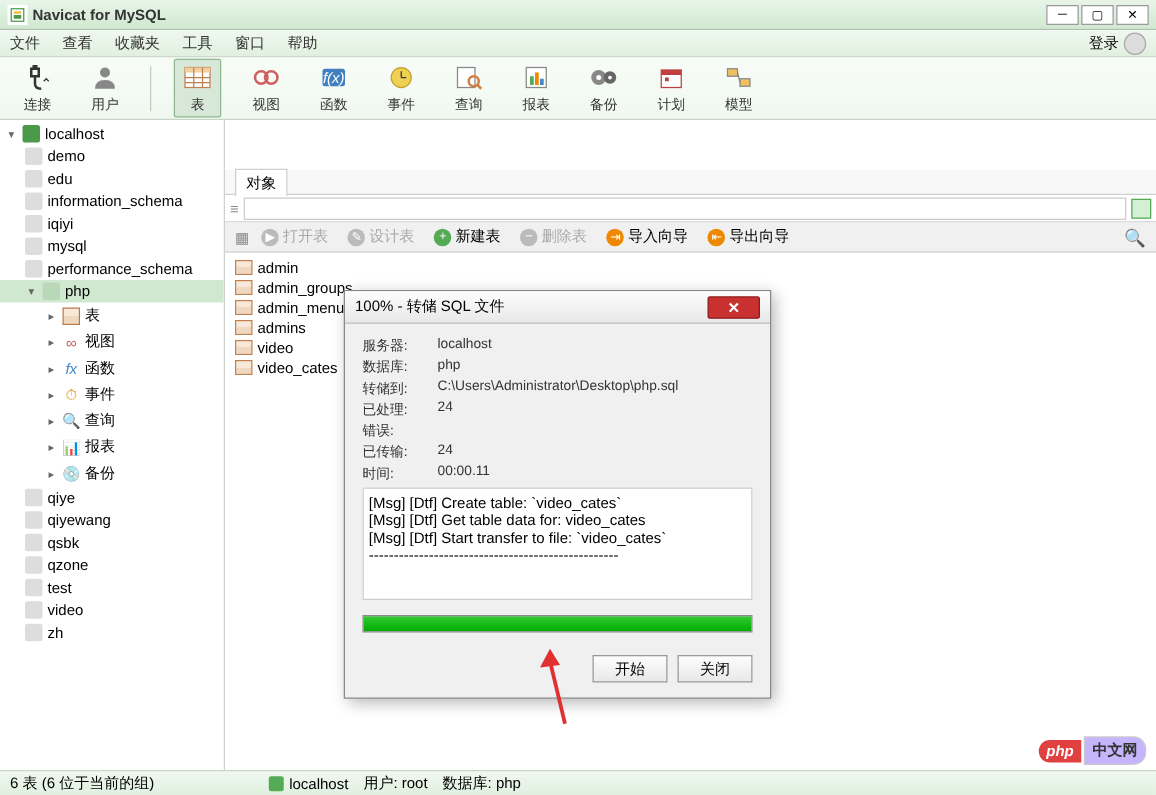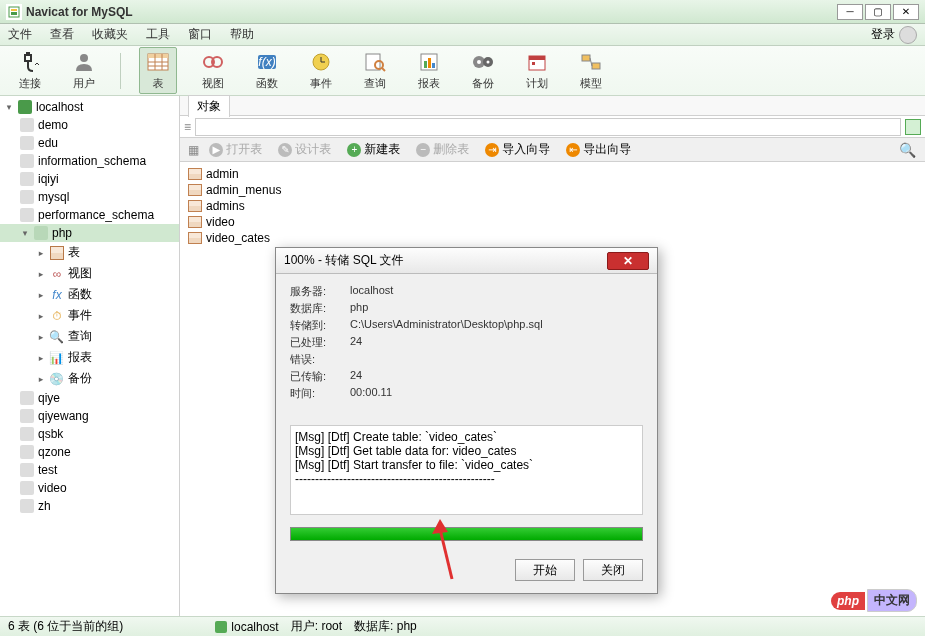--- a/index.html
+++ b/index.html
@@ -36,21 +36,21 @@
     .tree-indent-1 { padding-left: 20px; }
     .tree-indent-2 { padding-left: 36px; }
     .tree-icon { width: 14px; height: 14px; display: inline-flex; align-items: center; justify-content: center; flex-shrink: 0; }
     .tree-icon.db { background: #b8d8b8; border-radius: 2px; }
     .tree-icon.db-grey { background: #ddd; border-radius: 2px; }
     .tree-icon.table { border: 1px solid #b87848; background: linear-gradient(#f8e8d8 50%, #f0d8c0 50%); }
     .tree-icon.conn { background: #4a9a4a; border-radius: 2px; }
     .expander { width: 10px; font-size: 9px; color: #666; display: inline-block; text-align: center; }
 
     .content { flex: 1; background: #fff; display: flex; flex-direction: column; }
-    .tab-bar { height: 20px; background: #f8f8f8; border-bottom: 1px solid #d0d0d0; display: flex; align-items: center; padding: 0 8px; }
+    .tab-bar { height: 20px; background: #f8f8f8; border-bottom: 1px solid #d0d0d0; display: flex; align-items: center; padding: 0 8px; margin-top: 40px; }
     .tab { padding: 2px 8px; background: #fff; border: 1px solid #d0d0d0; border-bottom: none; }
     .addr-bar { height: 22px; border-bottom: 1px solid #d0d0d0; display: flex; align-items: center; padding: 0 4px; }
     .addr-input { flex: 1; height: 18px; border: 1px solid #ccc; margin: 0 4px; }
     .sub-toolbar { height: 24px; background: #f0f0f0; border-bottom: 1px solid #d0d0d0; display: flex; align-items: center; padding: 0 8px; gap: 4px; }
     .sub-btn { display: flex; align-items: center; gap: 3px; padding: 2px 6px; cursor: pointer; }
     .sub-btn .ico { width: 14px; height: 14px; border-radius: 50%; display: inline-flex; align-items: center; justify-content: center; font-size: 10px; color: #fff; }
     .sub-btn .ico.grey { background: #bbb; }
     .sub-btn .ico.green { background: #5a5; }
     .sub-btn .ico.orange { background: #e80; }
     .sub-btn.disabled { color: #aaa; }
@@ -59,26 +59,26 @@
     .table-list { padding: 4px; }
     .table-item { display: flex; align-items: center; gap: 4px; padding: 1px 4px; cursor: pointer; }
     .table-item .tico { width: 14px; height: 12px; border: 1px solid #c08050; background: linear-gradient(#f8e8d8 50%, #f0d8c0 50%); }
 
     
     .statusbar { height: 20px; background: linear-gradient(to bottom, #f0f8f0, #e0f0e0); border-top: 1px solid #c8d8c8; display: flex; align-items: center; padding: 0 8px; gap: 12px; position: absolute; bottom: 0; left: 0; right: 0; }
     .status-seg { display: flex; align-items: center; gap: 4px; }
     .status-ico { width: 12px; height: 12px; background: #5a5; border-radius: 2px; }
 
     
-    .dialog { position: absolute; left: 275px; top: 247px; width: 383px; background: #f0f0f0; border: 1px solid #888; box-shadow: 3px 3px 12px rgba(0,0,0,0.3); }
+    .dialog { position: absolute; left: 275px; top: 232px; width: 342px; background: #f0f0f0; border: 1px solid #888; box-shadow: 3px 3px 12px rgba(0,0,0,0.3); }
     .dlg-title { height: 26px; background: linear-gradient(to bottom, #fdfdfd, #e8e8e8); border-bottom: 1px solid #bbb; display: flex; align-items: center; padding: 0 8px; }
     .dlg-title .txt { flex: 1; }
     .dlg-close { width: 42px; height: 18px; background: #c93030; border: 1px solid #8b1a1a; border-radius: 2px; color: #fff; display: flex; align-items: center; justify-content: center; font-weight: bold; cursor: pointer; }
     .dlg-body { padding: 10px 14px; }
-    .dlg-info { display: grid; grid-template-columns: 60px 1fr; row-gap: 2px; margin-bottom: 24px; }
+    .dlg-info { display: grid; grid-template-columns: 60px 1fr; row-gap: 2px; margin-bottom: 4px; }
     .dlg-info div { color: #333; font-size: 11px; }
     .dlg-log { height: 90px; border: 1px solid #ccc; background: #fff; padding: 4px; font-size: 11px; overflow: auto; }
     .dlg-log div { white-space: nowrap; }
     .dlg-progress { height: 14px; border: 1px solid #888; background: linear-gradient(to bottom, #3c3, #0a0); margin-top: 12px; }
     .dlg-buttons { display: flex; justify-content: flex-end; gap: 8px; padding: 8px 14px 12px; }
     .dlg-btn { min-width: 60px; height: 22px; border: 1px solid #999; background: linear-gradient(#fdfdfd, #e8e8e8); cursor: pointer; display: flex; align-items: center; justify-content: center; }
 
     
     .red-arrow { position: absolute; left: 430px; top: 514px; width: 30px; height: 70px; pointer-events: none; }
 
@@ -376,20 +376,24 @@
       <div class="sub-btn">
           <span class="ico orange">⇤</span>
           <span>导出向导</span>
         </div>
       <span class="search">🔍</span>
     </div>
     <div class="table-list">
       <div class="table-item">
           <span class="tico"></span>
           <span>admin</span>
+        </div>
+      <div class="table-item">
+          <span class="tico"></span>
+          <span>admin_groups</span>
         </div>
       <div class="table-item">
           <span class="tico"></span>
           <span>admin_menus</span>
         </div>
       <div class="table-item">
           <span class="tico"></span>
           <span>admins</span>
         </div>
       <div class="table-item">

